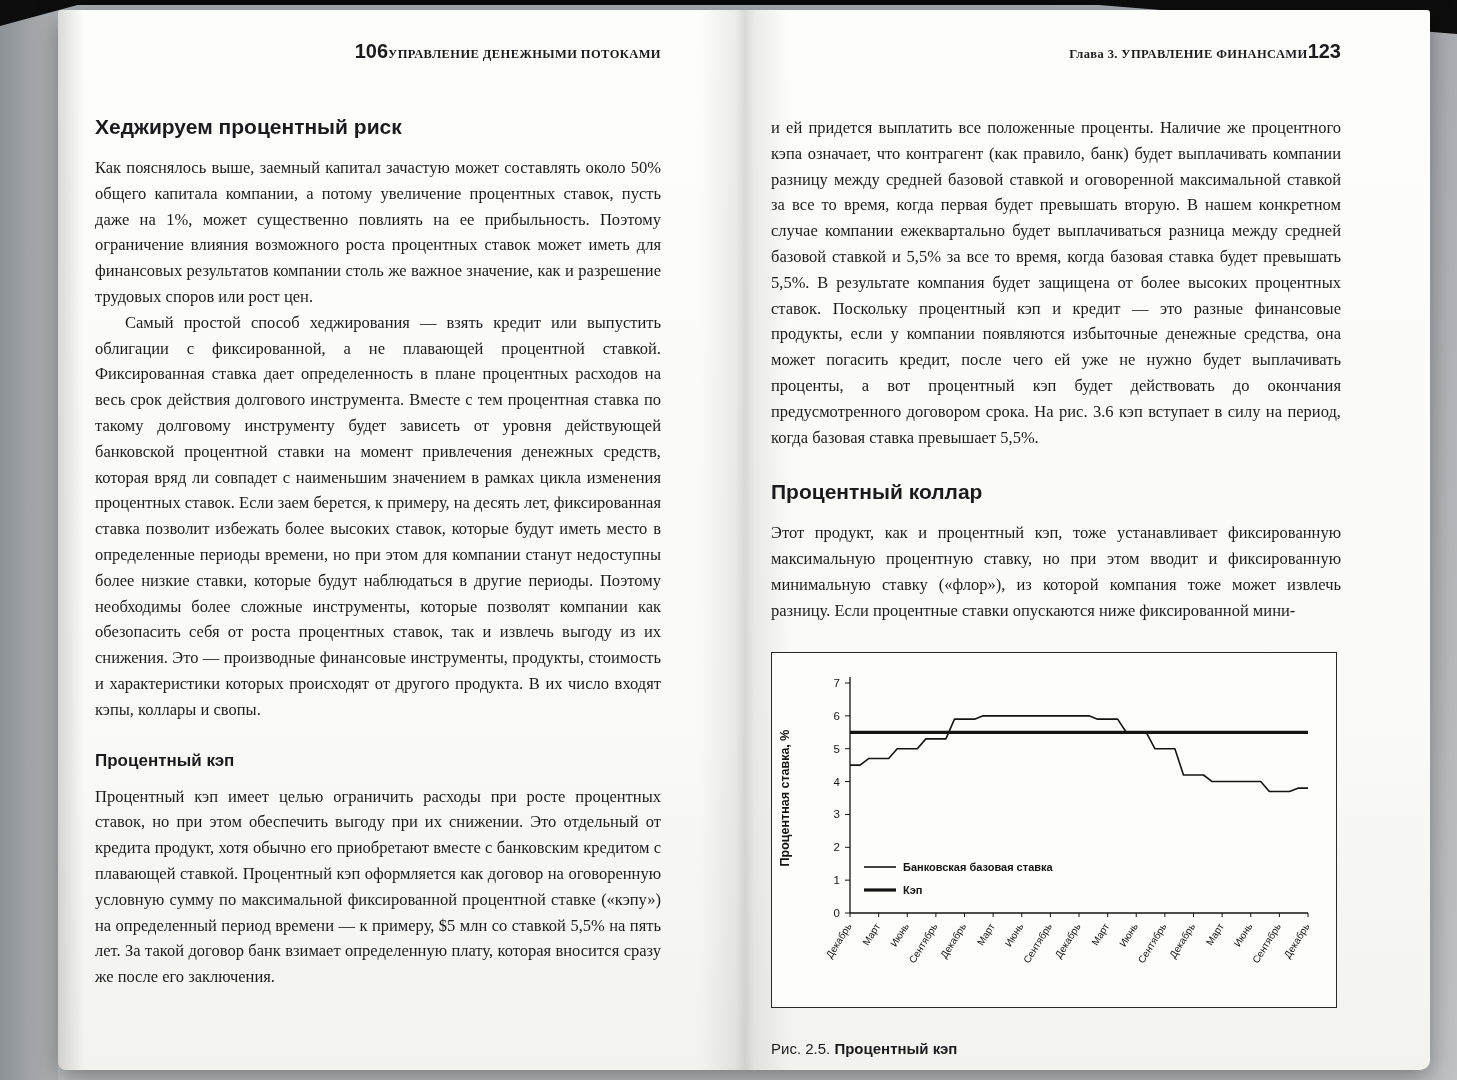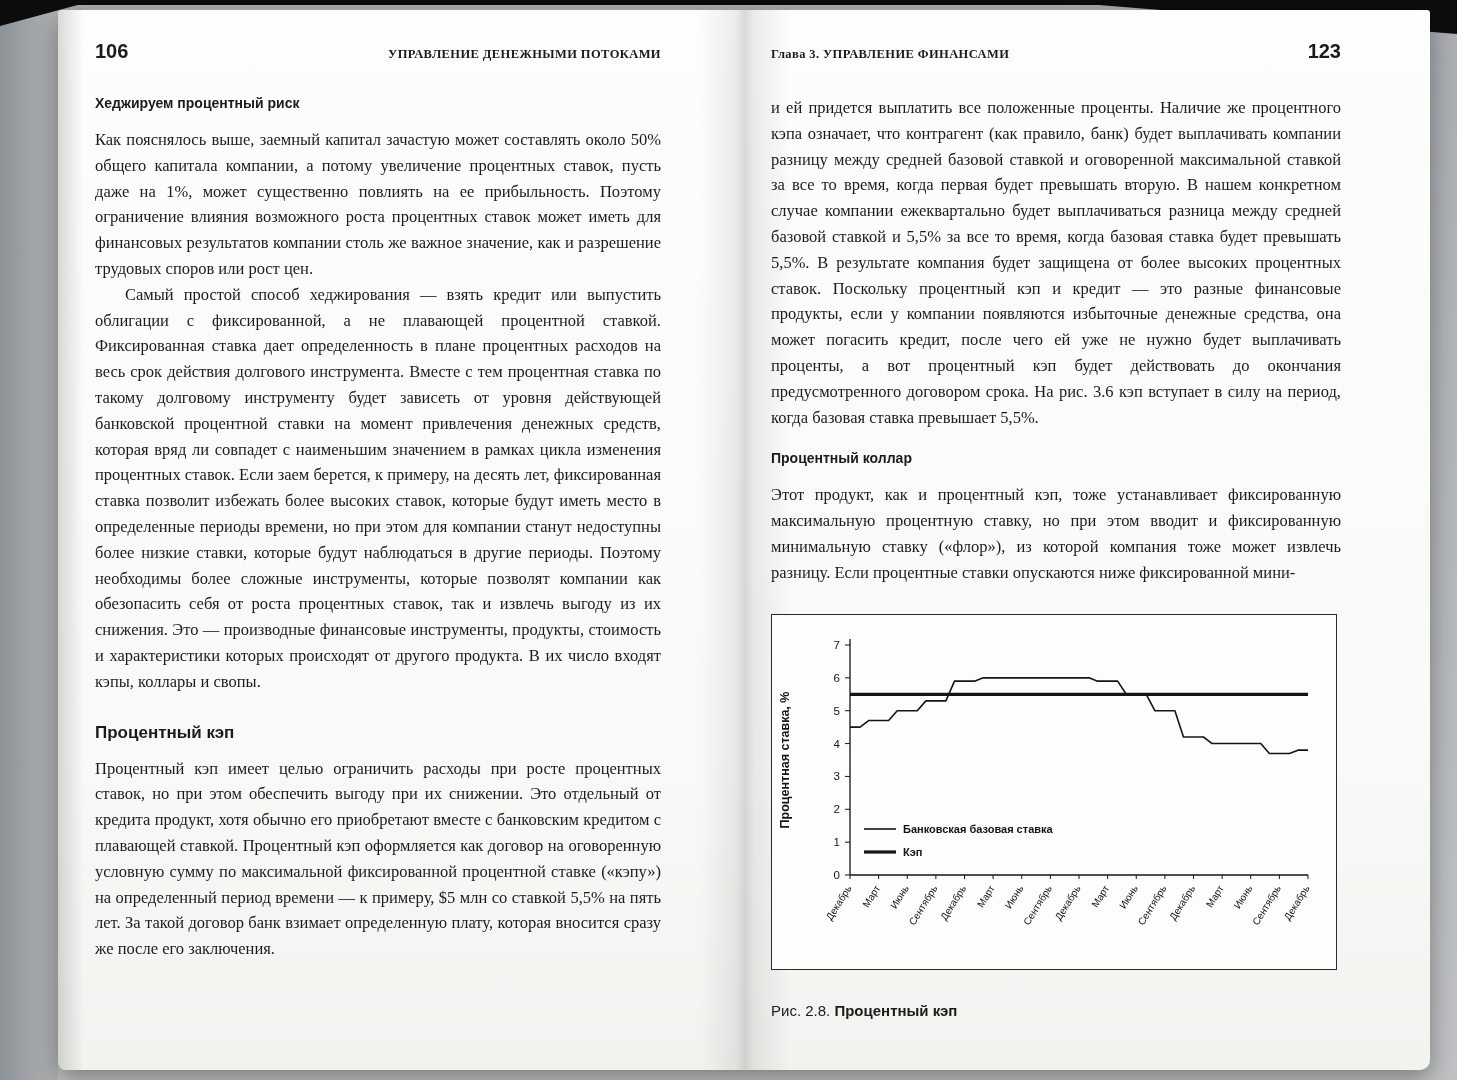--- a/index.html
+++ b/index.html
@@ -14,27 +14,27 @@
           background:linear-gradient(180deg,#fdfdfc 0%,#f9f9f7 70%,#f2f2ef 100%);
           border-radius:3px 3px 10px 8px;box-shadow:0 8px 26px rgba(0,0,0,.38)}
   .gutter{position:absolute;left:641px;top:0;bottom:0;width:92px;
           background:linear-gradient(90deg,rgba(0,0,0,0) 0%,rgba(0,0,0,.07) 40%,rgba(0,0,0,.14) 50%,rgba(0,0,0,.07) 60%,rgba(0,0,0,0) 100%)}
   .spine-shadow-left{position:absolute;left:0;top:0;bottom:0;width:26px;
           background:linear-gradient(90deg,rgba(0,0,0,.14),rgba(0,0,0,0));border-radius:3px 0 0 8px}
 
   .page-left{position:absolute;left:37px;top:30px;width:566px}
   .page-right{position:absolute;left:713px;top:30px;width:570px}
 
-  .page-head{display:flex;justify-content:space-between;align-items:baseline;margin-bottom:32px}
+  .page-head{display:flex;justify-content:flex-end;align-items:baseline;margin-bottom:52px}
   .folio{font-family:"Liberation Sans",sans-serif;font-weight:700;font-size:20px}
   .rhead{font-family:Liberation Serif, serif;font-weight:700;font-size:12.5px;letter-spacing:.4px}
 
   p.body-par{font-size:16.5px;line-height:25.8px;text-align:justify}
   p.indent{text-indent:30px}
-  h2.section{font-family:"Liberation Sans",sans-serif;font-weight:700;font-size:14px;margin:20px 0 16px}
+  h2.section{font-family:"Liberation Sans",sans-serif;font-weight:700;font-size:21px;margin:30px 0 16px}
   h3.subsection{font-family:"Liberation Sans",sans-serif;font-weight:700;font-size:17px;margin:28px 0 13px}
 
   .figure-box{width:566px;height:356px;border:1.5px solid #2a2a2a;margin-top:28px;padding:8px 2px 0 2px;background:#fdfdfc}
   .figure-box svg{display:block;width:560px;height:346px}
   .figure-box svg text{font-family:"Liberation Sans",sans-serif;fill:#141414}
   .figure-caption{margin-top:32px;font-family:"Liberation Sans",sans-serif;font-size:15px}
   .figure-caption .cap-label{font-weight:400}
   .figure-caption .cap-title{font-weight:700}
 </style>
 </head>
@@ -129,18 +129,18 @@
             <text x="15" y="137" text-anchor="middle" font-size="12.5" font-weight="bold" transform="rotate(-90 15 137)">Процентная ставка, %</text>
             <polyline points="76,104.14285714285714 86.01875,104.14285714285714 94.60625,97.57142857142856 114.64375,97.57142857142856 123.23125,87.71428571428572 143.26875,87.71428571428572 151.85625,77.85714285714286 171.89375,77.85714285714286 180.48125,58.14285714285714 200.51875,58.14285714285714 209.10625,54.85714285714286 229.14375,54.85714285714286 237.73125,54.85714285714286 257.76875,54.85714285714286 266.35625,54.85714285714286 286.39375,54.85714285714286 294.98125,54.85714285714286 315.01875,54.85714285714286 323.60625,58.14285714285714 343.64375,58.14285714285714 352.23125,71.28571428571428 372.26875,71.28571428571428 380.85625,87.71428571428572 400.89375,87.71428571428572 409.48125,114 429.51875,114 438.10625,120.57142857142858 458.14375,120.57142857142858 466.73125,120.57142857142858 486.76875,120.57142857142858 495.35625,130.42857142857144 515.39375,130.42857142857144 523.98125,127.14285714285715 534,127.14285714285715" fill="none" stroke="#141414" stroke-width="1.6" stroke-linejoin="round"></polyline>
             <polyline points="76,71.28571428571428 86.01875,71.28571428571428 94.60625,71.28571428571428 114.64375,71.28571428571428 123.23125,71.28571428571428 143.26875,71.28571428571428 151.85625,71.28571428571428 171.89375,71.28571428571428 180.48125,71.28571428571428 200.51875,71.28571428571428 209.10625,71.28571428571428 229.14375,71.28571428571428 237.73125,71.28571428571428 257.76875,71.28571428571428 266.35625,71.28571428571428 286.39375,71.28571428571428 294.98125,71.28571428571428 315.01875,71.28571428571428 323.60625,71.28571428571428 343.64375,71.28571428571428 352.23125,71.28571428571428 372.26875,71.28571428571428 380.85625,71.28571428571428 400.89375,71.28571428571428 409.48125,71.28571428571428 429.51875,71.28571428571428 438.10625,71.28571428571428 458.14375,71.28571428571428 466.73125,71.28571428571428 486.76875,71.28571428571428 495.35625,71.28571428571428 515.39375,71.28571428571428 523.98125,71.28571428571428 534,71.28571428571428" fill="none" stroke="#141414" stroke-width="3.2" stroke-linejoin="round"></polyline>
             <line x1="90" y1="206" x2="122" y2="206" stroke="#141414" stroke-width="1.6"></line>
             <text x="129" y="210" font-size="11" font-weight="bold">Банковская базовая ставка</text>
             <line x1="90" y1="229" x2="122" y2="229" stroke="#141414" stroke-width="3.2"></line>
             <text x="129" y="233" font-size="11" font-weight="bold">Кэп</text>
           </svg>
       </div>
       <p class="figure-caption">
-        <span class="cap-label">Рис. 2.8.</span>
+        <span class="cap-label">Рис. 2.5.</span>
         <span class="cap-title">Процентный кэп</span>
       </p>
     </div>
   </div>
 </div>
 
 </body></html>

